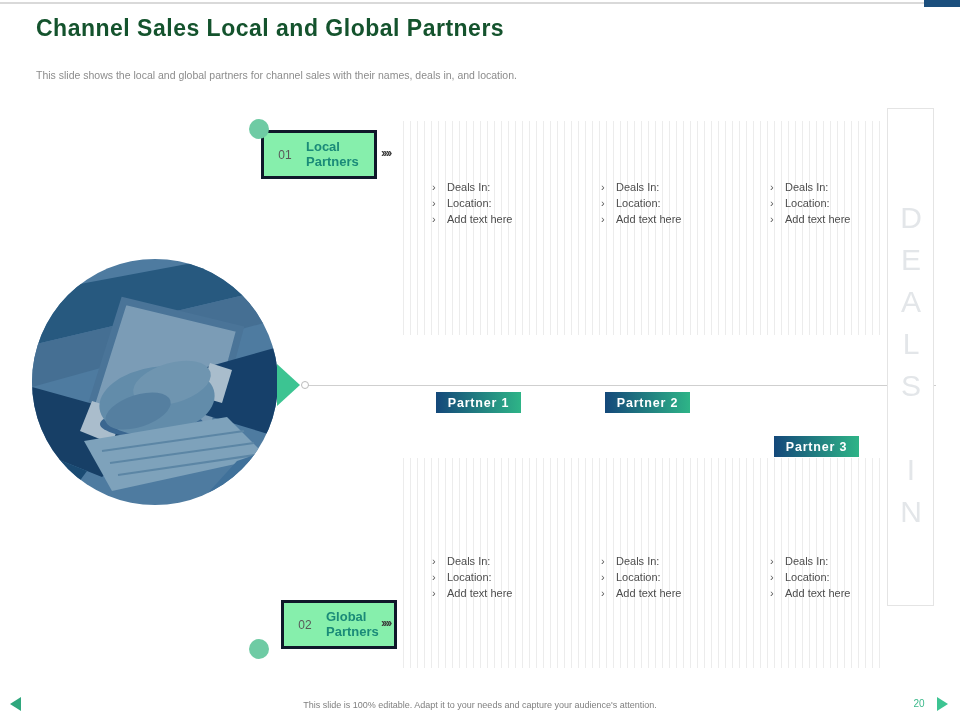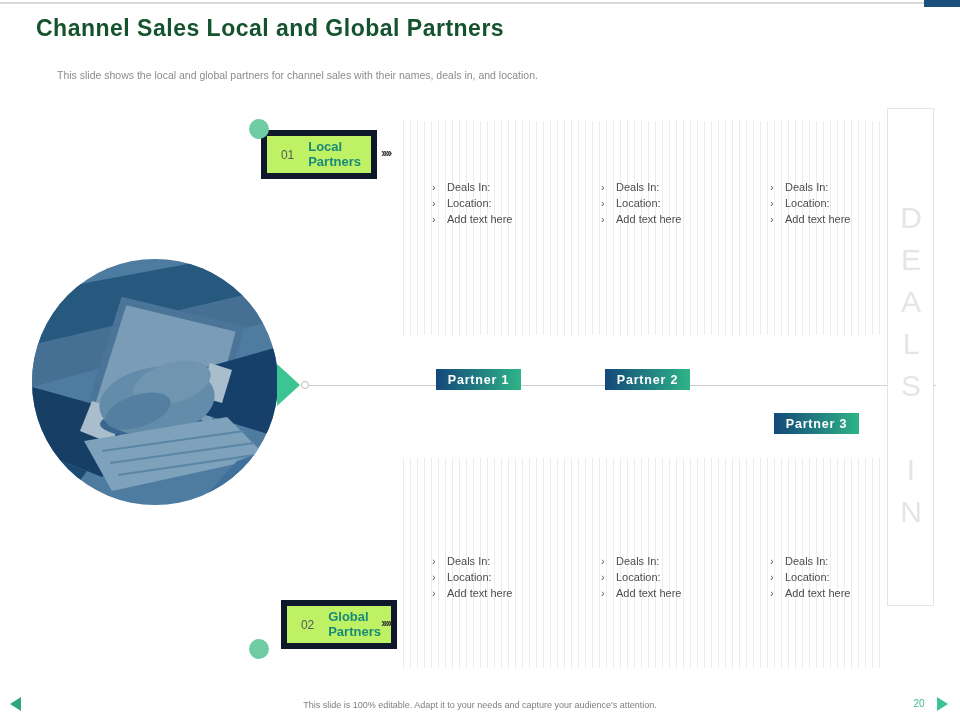--- a/index.html
+++ b/index.html
@@ -25,21 +25,21 @@
   }
 
   
   .page-title {
     position: absolute; left: 36px; top: 15px;
     font-size: 23px; font-weight: 700; color: #14532d;
     letter-spacing: 0.5px; white-space: nowrap;
   }
   .page-subtitle {
     position: absolute; left: 36px; top: 69px;
-    font-size: 10.5px; color: #8c8c8c; white-space: nowrap; margin-left: 21px;
+    font-size: 10.5px; color: #8c8c8c; white-space: nowrap;
   }
 
   
   .stripe-panel {
     position: absolute; left: 403px; width: 483px;
     background: repeating-linear-gradient(90deg,
       #ececec 0px, #ececec 1px, #ffffff 1px, #ffffff 7px);
   }
   .stripe-panel.top { top: 121px; height: 214px; }
   .stripe-panel.bottom { top: 458px; height: 210px; }
@@ -64,21 +64,21 @@
   
   .photo-circle {
     position: absolute; left: 32px; top: 259px;
     width: 246px; height: 246px; border-radius: 50%;
     overflow: hidden;
   }
 
   
   .group-box {
     position: absolute; left: 261px; width: 116px; height: 49px;
-    border: 6px solid #0f172a; background: #bef264;
+    border: 3px solid #0f172a; background: #86efac;
     display: flex; align-items: center;
   }
   .group-box.local { top: 130px; }
   .group-box.global { top: 600px; margin-left: 20px; }
   .group-number {
     width: 42px; text-align: center;
     font-size: 12px; color: #595959;
   }
   .group-label {
     font-size: 13px; font-weight: 700; color: #1a8a78;
@@ -108,21 +108,21 @@
     width: 15px; color: #5a5a5a; flex: 0 0 15px;
   }
   .row-top    { top: 179px; }
   .row-bottom { top: 553px; }
   .col-1 { left: 432px; }
   .col-2 { left: 601px; }
   .col-3 { left: 770px; }
 
   
   .partner-ribbon {
-    position: absolute; top: 369px; width: 85px; height: 21px; z-index: 2;
+    position: absolute; top: 392px; width: 85px; height: 21px; z-index: 2;
     background: linear-gradient(90deg, #14487a 0%, #2eb487 100%);
     color: #ffffff; font-size: 12.5px; font-weight: 700;
     letter-spacing: 0.8px;
     display: flex; align-items: center; justify-content: center;
   }
   .partner-ribbon.p1 { left: 436px; }
   .partner-ribbon.p2 { left: 605px; }
   .partner-ribbon.p3 { left: 774px; margin-top: 44px; }
 
   

